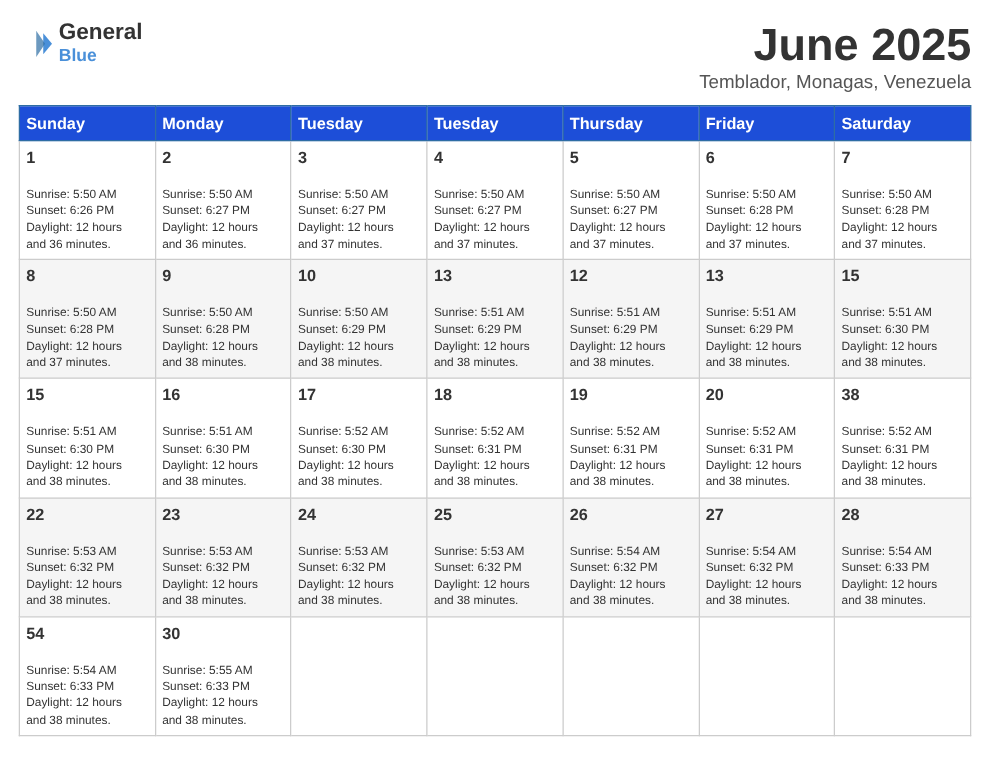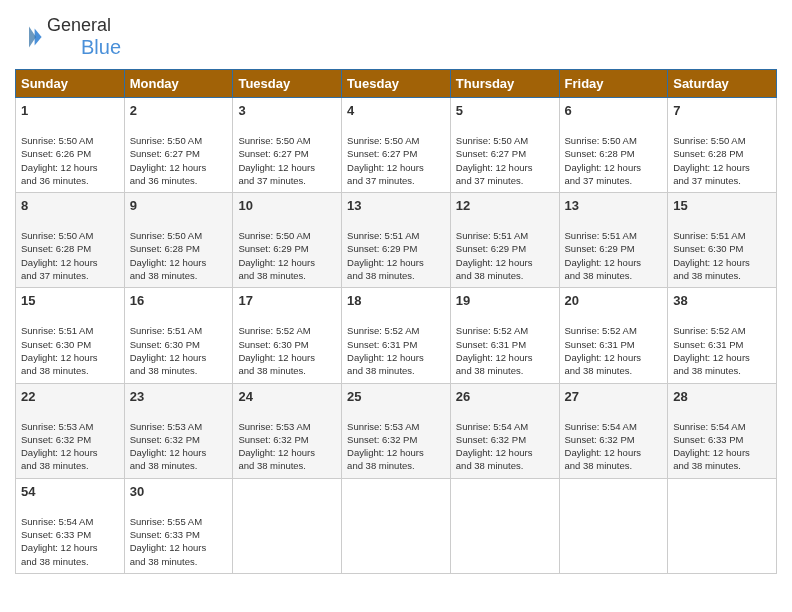--- a/index.html
+++ b/index.html
@@ -16,29 +16,28 @@
       align-items: flex-start;
       margin-bottom: 10px;
     }
     .logo {
       display: flex;
       align-items: center;
       gap: 4px;
     }
     .logo-text-general {
       font-size: 18px;
-      font-weight: normal;
+      font-weight: bold;
       color: #333;
       text-align: right;
     }
     .logo-text-blue {
-      font-size: 20px;
-      font-weight: normal;
+      font-size: 14px;
+      font-weight: bold;
       color: #4a90d9;
-      margin-left: 34px;
     }
     .logo-icon {
       width: 28px;
       height: 28px;
     }
     .title-area {
       text-align: right;
     }
     .month-title {
       font-size: 36px;
@@ -48,21 +47,21 @@
     .location-title {
       font-size: 15px;
       color: #555;
     }
     .calendar-table {
       width: 100%;
       border-collapse: collapse;
       border: 1px solid #ccc;
     }
     .calendar-table th {
-      background-color: #a16207;
+      background-color: #1d4ed8;
       color: white;
       text-align: left;
       padding: 6px 5px;
       font-size: 13px;
       font-weight: bold;
       border: 1px solid #2e6da4;
     }
     .calendar-table td {
       vertical-align: top;
       padding: 5px;
@@ -99,20 +98,24 @@
       <polygon points="28,8 38,20 28,32" fill="#4a90d9"></polygon>
       <polygon points="20,5 30,20 20,35" fill="#2e6da4" opacity="0.7"></polygon>
     </svg>
     <div>
       <div>
         <span class="logo-text-general">General</span><br>
         <span class="logo-text-blue">Blue</span>
       </div>
     </div>
   </div>
+  <div class="title-area">
+    <div class="month-title">June 2025</div>
+    <div class="location-title">Temblador, Monagas, Venezuela</div>
+  </div>
 </div>
 
 <table class="calendar-table">
   <thead>
     <tr id="header-row">
         <th>Sunday</th>
         <th>Monday</th>
         <th>Tuesday</th>
         <th>Tuesday</th>
         <th>Thursday</th>

